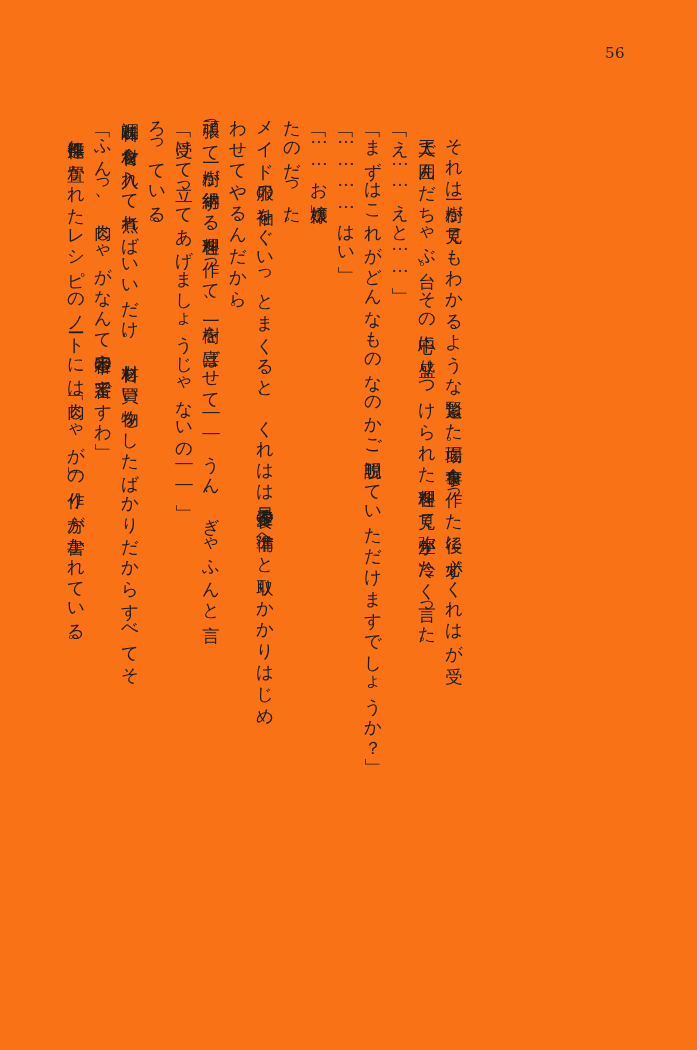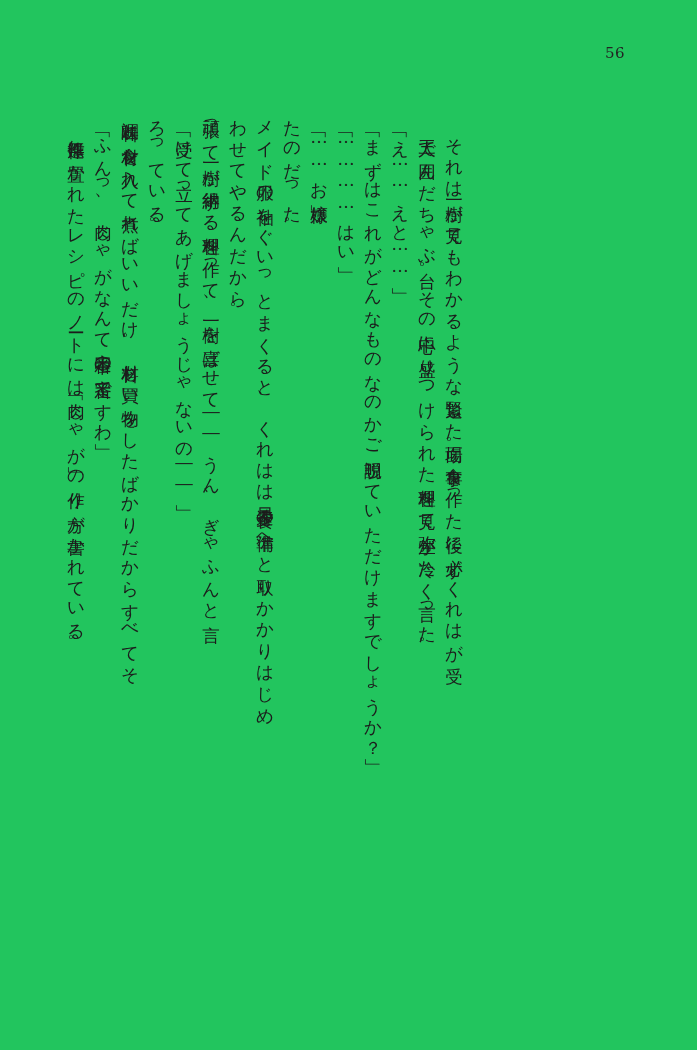--- a/index.html
+++ b/index.html
@@ -11,21 +11,21 @@
     width: 697px;
     height: 1050px;
     overflow: hidden;
     font-family: "DejaVu Serif", "Liberation Serif", serif;
     color: #1a1a1a;
   }
   .page {
     position: relative;
     width: 697px;
     height: 1050px;
-    background: #22c55e;
+    background: #f97316;
     box-sizing: border-box;
   }
   .page-number {
     position: absolute;
     top: 44px;
     right: 72px;
     font-size: 15px;
     letter-spacing: 0.5px;
     color: #232323;
     font-family: "DejaVu Serif", "Liberation Serif", serif;

